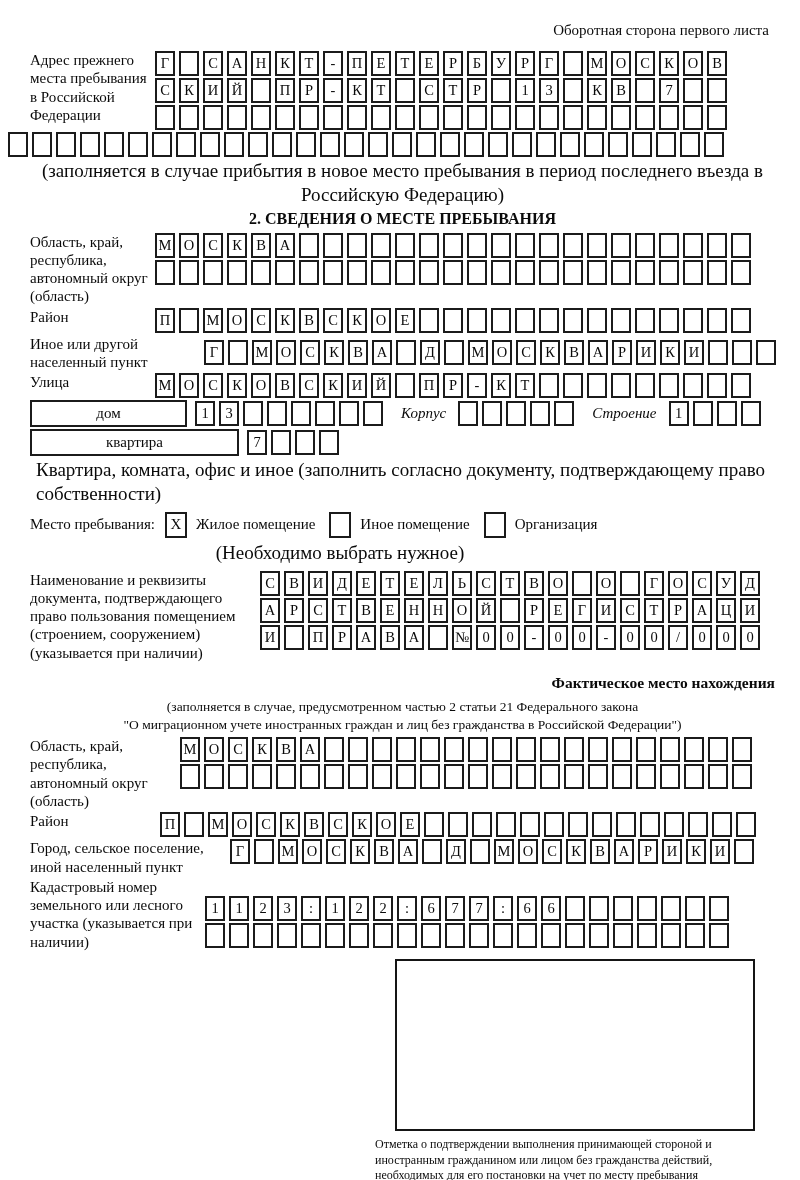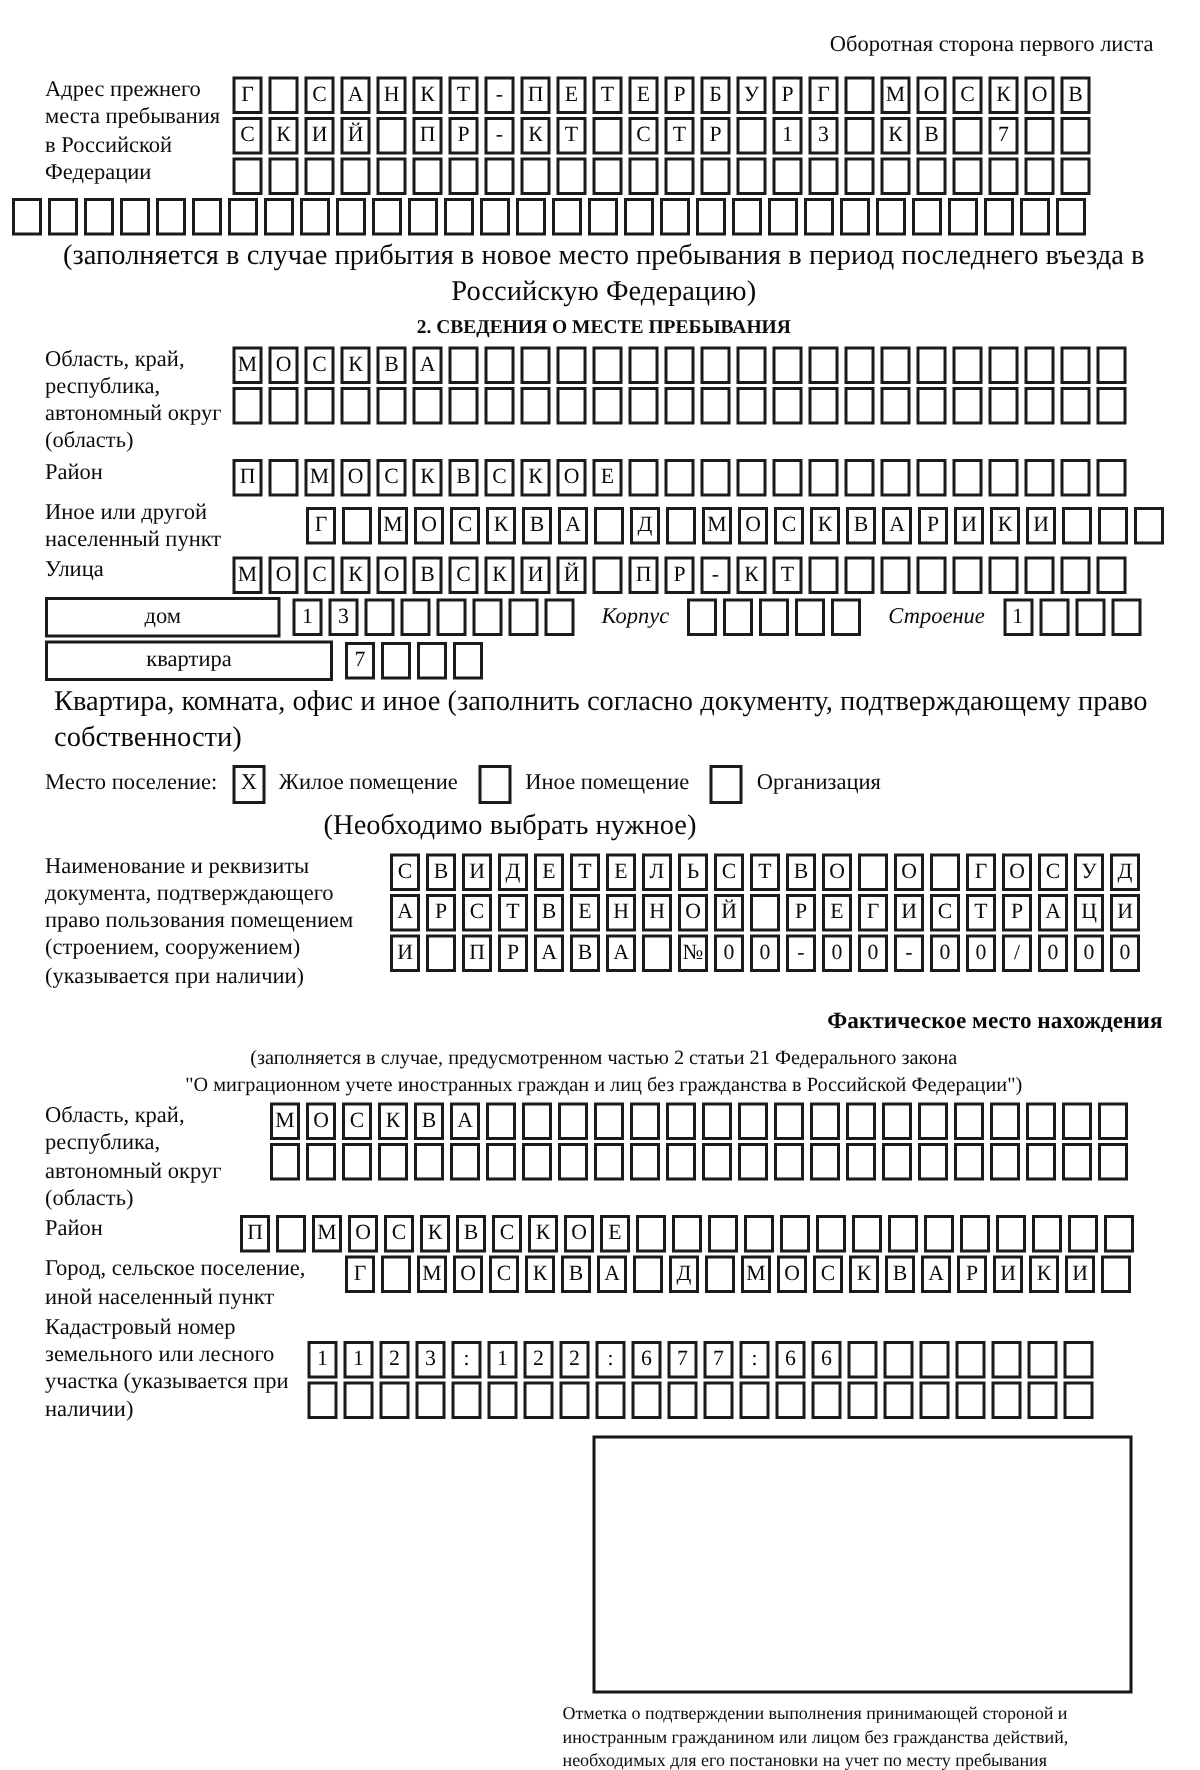--- a/index.html
+++ b/index.html
@@ -12,26 +12,26 @@
   .w125{width:125px;} .w150{width:150px;} .w130{width:130px;}
   .w200{width:200px;} .w230{width:230px;} .w175{width:175px;}
   .rowstack{display:flex;flex-direction:column;gap:2px;}
   .cells{display:flex;gap:4px;flex:0 0 auto;}
   .cell{width:20px;height:25px;border:2px solid #1b1b1b;box-sizing:border-box;
         display:flex;align-items:center;justify-content:center;
         font-size:14.5px;flex:0 0 auto;background:#fff;}
   .fullrow{margin:2px 0 2px -22px;}
   .cap{font-size:19px;line-height:1.25;}
   .center{text-align:center;}
-  .sec-title{text-align:center;font-weight:bold;font-size:13px;margin:3px 0 5px 0;}
+  .sec-title{text-align:center;font-weight:bold;font-size:16px;margin:3px 0 5px 0;}
   .indent{margin-left:24px;}
   .house-row{display:flex;align-items:center;gap:8px;margin:2px 0 2px 0;}
   .bigbox{height:27px;border:2px solid #1b1b1b;box-sizing:border-box;
           display:flex;align-items:center;justify-content:center;font-size:15px;}
-  .bb-dom{width:157px;} .bb-kv{width:192px;}
+  .bb-dom{width:157px;} .bb-kv{width:209px;}
   .inline-label{font-size:15px;margin:0 4px 0 10px;font-style:italic;}
   .subcap{margin:1px 0 3px 6px;}
   .res-row{display:flex;align-items:center;margin-top:6px;font-size:15px;}
   .chk{width:22px;height:26px;border:2px solid #1b1b1b;box-sizing:border-box;
        display:flex;align-items:center;justify-content:center;font-size:15px;flex:0 0 auto;}
   .res-row .opt{margin:0 14px 0 9px;}
   .res-row .lab{margin-right:10px;}
   .res-note{margin:3px 0 6px 0;width:620px;text-align:center;}
   .actual-title{text-align:right;font-weight:bold;font-size:15.5px;margin:12px 0 6px 0;}
   .actual-note{text-align:center;font-size:13.5px;line-height:1.3;}
@@ -352,21 +352,21 @@
     <div class="cells">
         <span class="cell">7</span>
         <span class="cell"></span>
         <span class="cell"></span>
         <span class="cell"></span>
       </div>
   </div>
   <div class="cap subcap">Квартира, комната, офис и иное (заполнить согласно документу, подтверждающему право собственности)</div>
 
   <div class="res-row">
-    <span class="lab">Место поселение:</span>
+    <span class="lab">Место пребывания:</span>
     <span class="chk">X</span>
     <span class="opt">Жилое помещение</span>
     <span class="chk"></span>
     <span class="opt">Иное помещение</span>
     <span class="chk"></span>
     <span class="opt">Организация</span>
   </div>
   <div class="cap res-note">(Необходимо выбрать нужное)</div>
 
   <div class="field-row">

